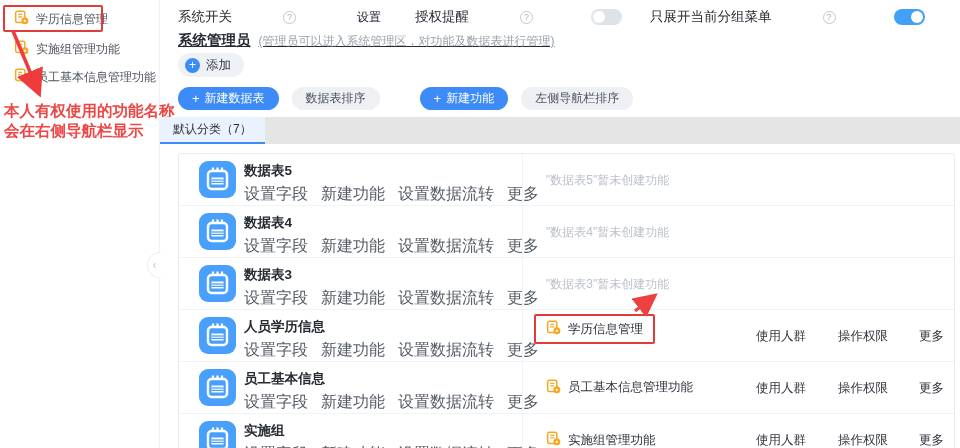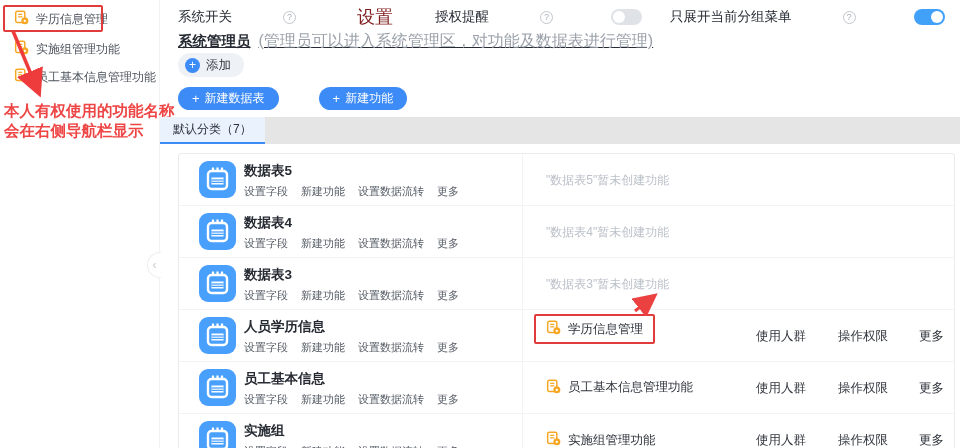--- a/index.html
+++ b/index.html
@@ -17,48 +17,48 @@
   .side-red-box { position:absolute; left:3px; top:5px; width:100px; height:27px; border:2px solid #e23b3b; border-radius:2px; }
   .arrow-svg { position:absolute; pointer-events:none; }
   .a1 { left:4px; top:29px; }
   .side-note { position:absolute; left:4px; top:101px; font-size:15.5px; font-weight:bold; color:#ee4545; line-height:19.5px; white-space:nowrap; }
   .collapse-handle { position:absolute; left:147px; top:252px; width:14px; height:26px; background:#fff; border:1px solid #eceef1; border-right:none; border-radius:13px 0 0 13px; display:flex; align-items:center; justify-content:center; color:#c6cad0; font-size:12px; cursor:pointer; }
   
   .main { position:absolute; left:160px; top:0; right:0; bottom:0; }
   .hrow1 { position:absolute; left:18px; top:6px; height:22px; display:flex; align-items:center; font-size:13.5px; color:#262b33; }
   .hrow1 .grp { display:flex; align-items:center;gap:48px; }
   .help { display:inline-flex; align-items:center; justify-content:center; width:13px; height:13px; border:1px solid #c2c6cc; border-radius:50%; font-size:9px; color:#aab0b8; margin-left:3px; cursor:pointer; }
-  .link-blue { color:#7f1d1d; font-size:18px; margin-left:13px; cursor:pointer; }
+  .link-blue { color:#0f172a; font-size:12px; margin-left:13px; cursor:pointer; }
   .toggle { width:31px; height:16px; border-radius:9px; background:#dfe3e8; position:relative; margin-left:10px; cursor:pointer; }
   .toggle::after { content:""; position:absolute; top:2px; left:2px; width:12px; height:12px; border-radius:50%; background:#fff; }
   .toggle.on { background:#41a0f8; }
   .toggle.on::after { left:auto; right:2px; }
-  .gap36 { margin-right:34px; } .gap30 { margin-right:28px;margin-left:8px; }
+  .gap36 { margin-right:34px; } .gap30 { margin-right:28px; }
   .hrow2 { position:absolute; left:18px; top:31px; display:flex; align-items:baseline;text-decoration:underline; }
   .admin-title { font-size:14.5px; font-weight:bold; color:#262b33; }
-  .admin-note { font-size:16px; color:#9ba1aa; margin-left:8px; }
+  .admin-note { font-size:12px; color:#9ba1aa; margin-left:8px; }
   .add-btn { position:absolute; left:18px; top:53px; height:24px; padding:0 13px 0 7px; background:#eef1f6; border:none; border-radius:13px; display:flex; align-items:center; gap:6px; font-size:12.5px; color:#30353d; cursor:pointer; font-family:inherit; }
   .plus-circle { display:inline-flex; align-items:center; justify-content:center; width:15px; height:15px; border-radius:50%; background:#3d8bf7; color:#fff; font-size:12px; line-height:1; }
   .toolbar { position:absolute; left:18px; top:87px; display:flex; gap:13px; align-items:center; }
   .pill { height:23px; border-radius:12px; padding:0 14px; display:inline-flex; align-items:center; font-size:12px; border:none; cursor:pointer; font-family:inherit; white-space:nowrap; }
   .pill.blue { background:#3d8bf7; color:#fff; gap:5px; }
   .pill.blue .pp { font-size:13px; }
   .pill.gray { background:#eef0f3; color:#4e545e; }
   .pill.ml { margin-left:27px; }
   .tabstrip { position:absolute; left:0; right:0; top:117px; height:27px; background:#e5e5e5; }
   .tab-active { position:absolute; left:0; top:0; height:27px; padding:0 13px; background:#eaf3fd; border-bottom:2px solid #3d8bf7; display:flex; align-items:center; font-size:12px; color:#2a2f38; cursor:pointer; }
   
   .tbl { position:absolute; left:18px; top:153px; width:777px; background:#fff; border:1px solid #e9ecef; border-radius:3px; }
   .trow { display:flex; height:52px; border-bottom:1px solid #f1f3f5; }
   .trow:last-child { border-bottom:none; }
   .cell-left { width:343px; position:relative; }
   .sheet-icon { position:absolute; left:20px; top:7px; }
   .tname { position:absolute; left:65px; top:8px; font-size:13.5px; font-weight:600; color:#262b33; }
   .tactions { position:absolute; left:65px; top:30px; display:flex; gap:13px; }
-  .tactions span { font-size:11px; color:#565d66; cursor:pointer; white-space:nowrap; }
+  .tactions span { font-size:16px; color:#565d66; cursor:pointer; white-space:nowrap; }
   .cell-right { flex:1; position:relative; border-left:1px solid #f1f3f5; }
   .status { position:absolute; left:23px; top:50%; transform:translateY(-50%); font-size:12px; color:#bcc1c9; white-space:nowrap; }
   .func { position:absolute; left:23px; top:50%; transform:translateY(-50%); display:flex; align-items:center; gap:7px; font-size:12.5px; color:#30353d; cursor:pointer; white-space:nowrap; }
   .fn-red-box { position:absolute; left:11px; top:4px; height:30px; border:2px solid #e23b3b; border-radius:2px; display:flex; align-items:center; gap:7px; padding:0 10px; font-size:12.5px; color:#30353d; cursor:pointer; white-space:nowrap; }
   .col-link { position:absolute; top:50%; transform:translateY(-50%); font-size:12.5px; color:#30353d; cursor:pointer; white-space:nowrap;text-align:center; }
   .c1 { left:233px; } .c2 { left:315px; } .c3 { left:396px; }
   .note2 { position:absolute; left:500px; top:285px; font-size:14.5px; font-weight:bold; color:#ec4141; white-space:nowrap; }
   .a2 { left:471px; top:290px; }
 </style>
 </head>
@@ -150,24 +150,26 @@
     <button class="add-btn">
       <span class="plus-circle">+</span>
       <span>添加</span>
     </button>
 
     <div class="toolbar">
       <button class="pill blue">
         <span class="pp">+</span>
         <span>新建数据表</span>
       </button>
+      <button class="pill gray">数据表排序</button>
       <button class="pill blue ml">
         <span class="pp">+</span>
         <span>新建功能</span>
       </button>
+      <button class="pill gray">左侧导航栏排序</button>
     </div>
 
     <div class="tabstrip">
       <div class="tab-active">
         <span>默认分类（7）</span>
       </div>
     </div>
 
     <div class="tbl">
 

